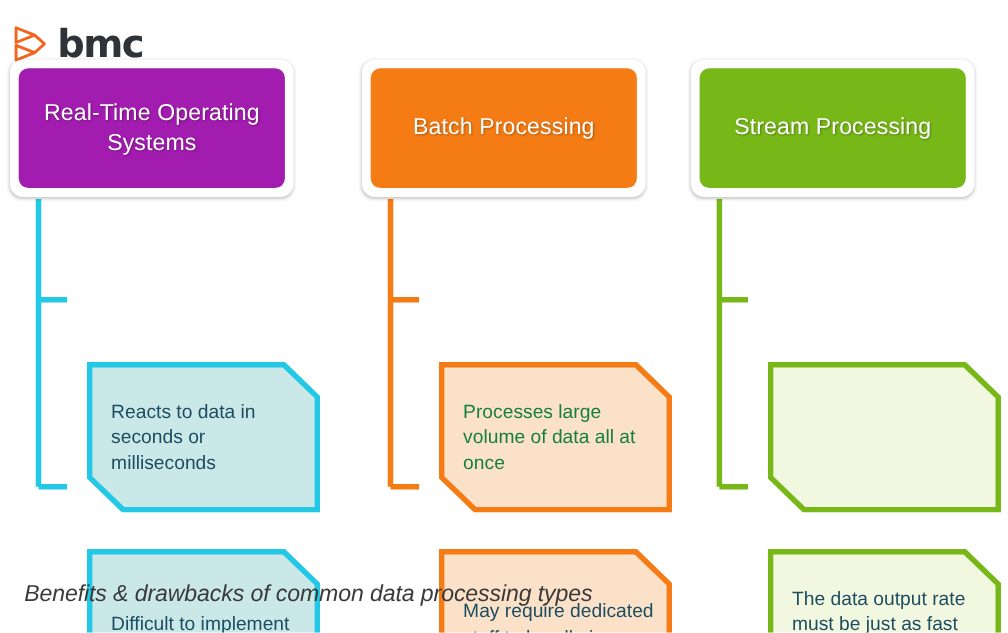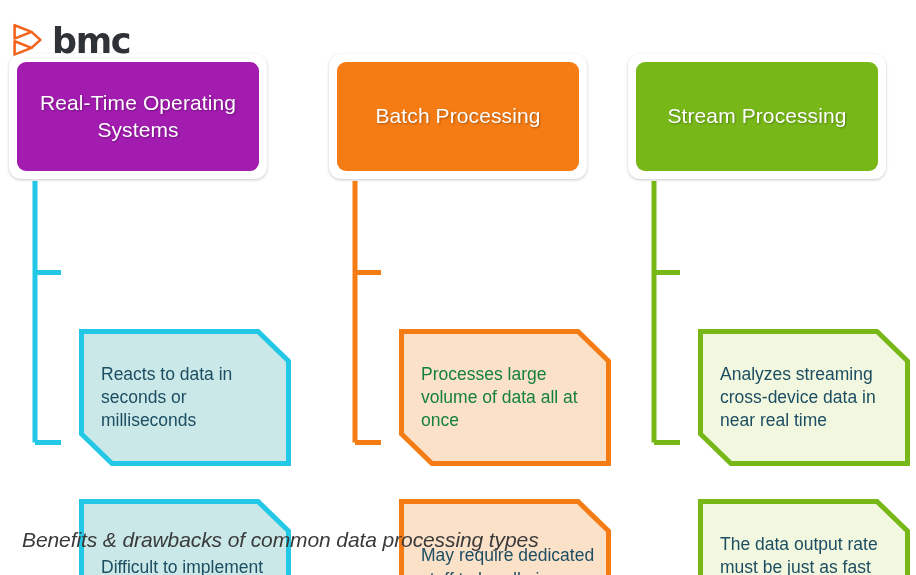--- a/index.html
+++ b/index.html
@@ -240,21 +240,20 @@
       <div class="inner" style="background: rgb(119, 184, 24);">
         <div class="title">Stream Processing</div>
       </div>
     </div>
 
     <div class="children">
       <div class="child slot-0">
         <svg class="shape" viewBox="0 0 212 137" preserveAspectRatio="none">
           <path class="chamfer-path" d="M2.5 2.5 H179 L209.5 32 V134.5 H33 L2.5 105 Z" fill="#f2f8e0" stroke="#77b818" stroke-width="5" stroke-linejoin="miter"></path>
         </svg>
-        <div class="text" style="color: rgb(28, 77, 97);">Analyzes streaming cross-device data in near real time</div>
       </div>
       <div class="child slot-1">
         <svg class="shape" viewBox="0 0 212 137" preserveAspectRatio="none">
           <path class="chamfer-path" d="M2.5 2.5 H179 L209.5 32 V134.5 H33 L2.5 105 Z" fill="#f2f8e0" stroke="#77b818" stroke-width="5" stroke-linejoin="miter"></path>
         </svg>
         <div class="text" style="color: rgb(28, 77, 97);">The data output rate must be just as fast as the data input rate</div>
       </div>
     </div>
   </div>
 

